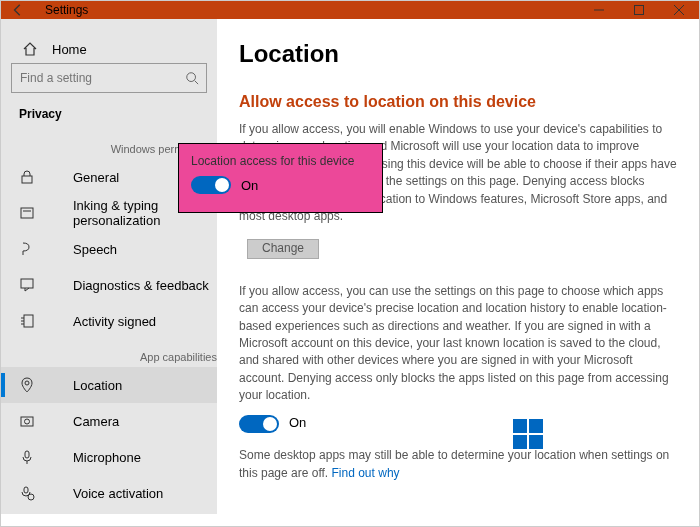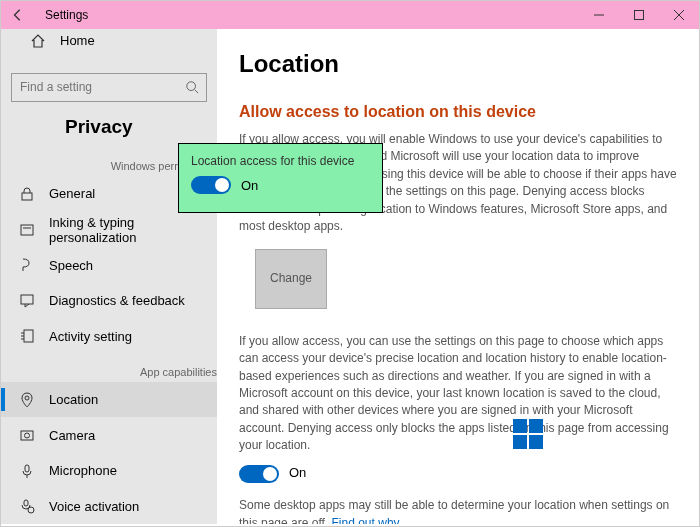--- a/index.html
+++ b/index.html
@@ -1,53 +1,53 @@
 <!DOCTYPE html>
 <html><head>
 <meta charset="utf-8">
 <style>
 * { margin: 0; padding: 0; box-sizing: border-box; font-family: "Segoe UI", Tahoma, sans-serif; }
 body { width: 700px; height: 527px; overflow: hidden; background: #fff; position: relative; border: 1px solid #ccc; }
 
-.titlebar { height: 28px; display: flex; align-items: center; background: #f9a8d4; text-align: center; }
+.titlebar { height: 18px; display: flex; align-items: center; background: #c2410c; text-align: center; }
 .titlebar .back { width: 30px; height: 30px; display: flex; align-items: center; justify-content: center; margin-left: 2px; }
 .titlebar .title { font-size: 12px; margin-left: 12px; }
 .titlebar .spacer { flex: 1; }
 .titlebar .winbtn { width: 40px; height: 30px; display: flex; align-items: center; justify-content: center; }
 .winbtn svg, .back svg { display: block; }
 
 .main { display: flex; height: calc(100% - 30px); }
 .sidebar { width: 216px; background: #e6e6e6; padding-top: 4px; display: flex; flex-direction: column; overflow: hidden; }
-.side-home { display: flex; align-items: flex-start; height: 34px; padding-left: 29px; font-size: 13px; }
+.side-home { display: flex; align-items: flex-end; height: 34px; padding-left: 21px; font-size: 13px; }
 .side-home svg { margin-right: 14px; }
 .searchbox { margin: 6px 10px 10px 10px; height: 30px; border: 1px solid #999; background: #fff0; display: flex; align-items: center; background: #e6e6e6; }
 .searchbox input { flex: 1; border: none; background: transparent; outline: none; font-size: 12px; padding-left: 8px; color: #14532d; }
 .searchbox .sicon { width: 28px; display: flex; align-items: center; justify-content: center; }
-.cat-title { font-size: 19px; font-weight: 600; padding: 4px 0 10px 18px; margin-left: 46px; }
+.cat-title { font-size: 12px; font-weight: 600; padding: 4px 0 10px 18px; }
 .group-label { font-size: 11px; color: #666; padding: 12px 0 4px 18px; text-align: right; }
-.navitem { display: flex; align-items: center; height: 36px; padding-left: 18px; font-size: 13px; position: relative; cursor: default; }
+.navitem { display: flex; align-items: center; height: 36px; padding-left: 18px; font-size: 13px; position: relative; cursor: default; gap: 24px; }
 .navitem svg { margin-right: 14px; flex-shrink: 0; }
 .navitem.selected::before { content: ""; position: absolute; left: 0; top: 6px; bottom: 6px; width: 4px; background: #0078d4; }
 .navitem.selected { background: #d8d8d8; }
 
 .content { flex: 1; padding: 18px 22px 0 22px; overflow: hidden; font-size: 12px; color: #555; line-height: 1.45; }
 .content h1 { font-size: 24px; font-weight: 600; color: #000; margin-bottom: 18px; }
 .content h2 { font-size: 16px; font-weight: 600; color: #c2410c; margin-bottom: 8px; }
 .content p { margin-bottom: 10px; }
-.changebtn { background: #ccc; border: 1px solid #aaa; padding: 20px 14px; font-size: 12px; margin: 4px 0 24px 16px; display: inline-block; }
+.changebtn { background: #ccc; border: 1px solid #aaa; padding: 0 14px; font-size: 12px; margin: 4px 0 24px 8px; display: inline-block; }
 .toggle { display: flex; align-items: center; margin: 10px 0 14px 0; }
 .toggle .track { width: 40px; height: 18px; border-radius: 9px; background: #0067c0; position: relative; margin-right: 10px; }
 .toggle .knob { position: absolute; right: 2px; top: 2px; width: 14px; height: 14px; border-radius: 50%; background: #fff; }
 .toggle .lbl { font-size: 13px; color: #000; }
 .link { color: #0067c0; }
 
 .logo { position: absolute; left: 512px; top: 418px; width: 30px; height: 30px; display: grid; grid-template-columns: 1fr 1fr; grid-template-rows: 1fr 1fr; gap: 2px; }
 .logo div { background: #0067c0; }
 
-.popup { position: absolute; left: 177px; top: 142px; width: 205px; height: 70px; background: #86efac; border: 1px solid #000; padding: 10px 12px; }
+.popup { position: absolute; left: 177px; top: 142px; width: 205px; height: 70px; background: #ec4899; border: 1px solid #000; padding: 10px 12px; }
 .popup .ptitle { font-size: 12px; color: #333; margin-bottom: 8px; }
 .popup .ptoggle { display: flex; align-items: center; }
 .popup .ptrack { width: 40px; height: 18px; border-radius: 9px; background: #0067c0; position: relative; margin-right: 10px; }
 .popup .pknob { position: absolute; right: 2px; top: 2px; width: 14px; height: 14px; border-radius: 50%; background: #fff; }
 .popup .plbl { font-size: 13px; color: #000; }
 </style>
 </head>
 <body>
 
 <div class="titlebar">
@@ -123,21 +123,21 @@
         </svg>
       <span>Diagnostics &amp; feedback</span>
     </div>
     <div class="navitem">
       <svg width="16" height="16" viewBox="0 0 16 16">
           <rect x="5" y="2" width="9" height="12" stroke="#333" fill="none"></rect>
           <line x1="2" y1="5" x2="5" y2="5" stroke="#333"></line>
           <line x1="2" y1="8" x2="5" y2="8" stroke="#333"></line>
           <line x1="2" y1="11" x2="5" y2="11" stroke="#333"></line>
         </svg>
-      <span>Activity setting</span>
+      <span>Activity signed</span>
     </div>
 
     <div class="group-label">App capabilities</div>
     <div class="navitem selected">
       <svg width="16" height="16" viewBox="0 0 16 16">
           <path d="M8 1 C11 1 13 3 13 6 C13 10 8 15 8 15 C8 15 3 10 3 6 C3 3 5 1 8 1 Z" stroke="#333" fill="none"></path>
           <circle cx="8" cy="6" r="2" stroke="#333" fill="none"></circle>
         </svg>
       <span>Location</span>
     </div>

